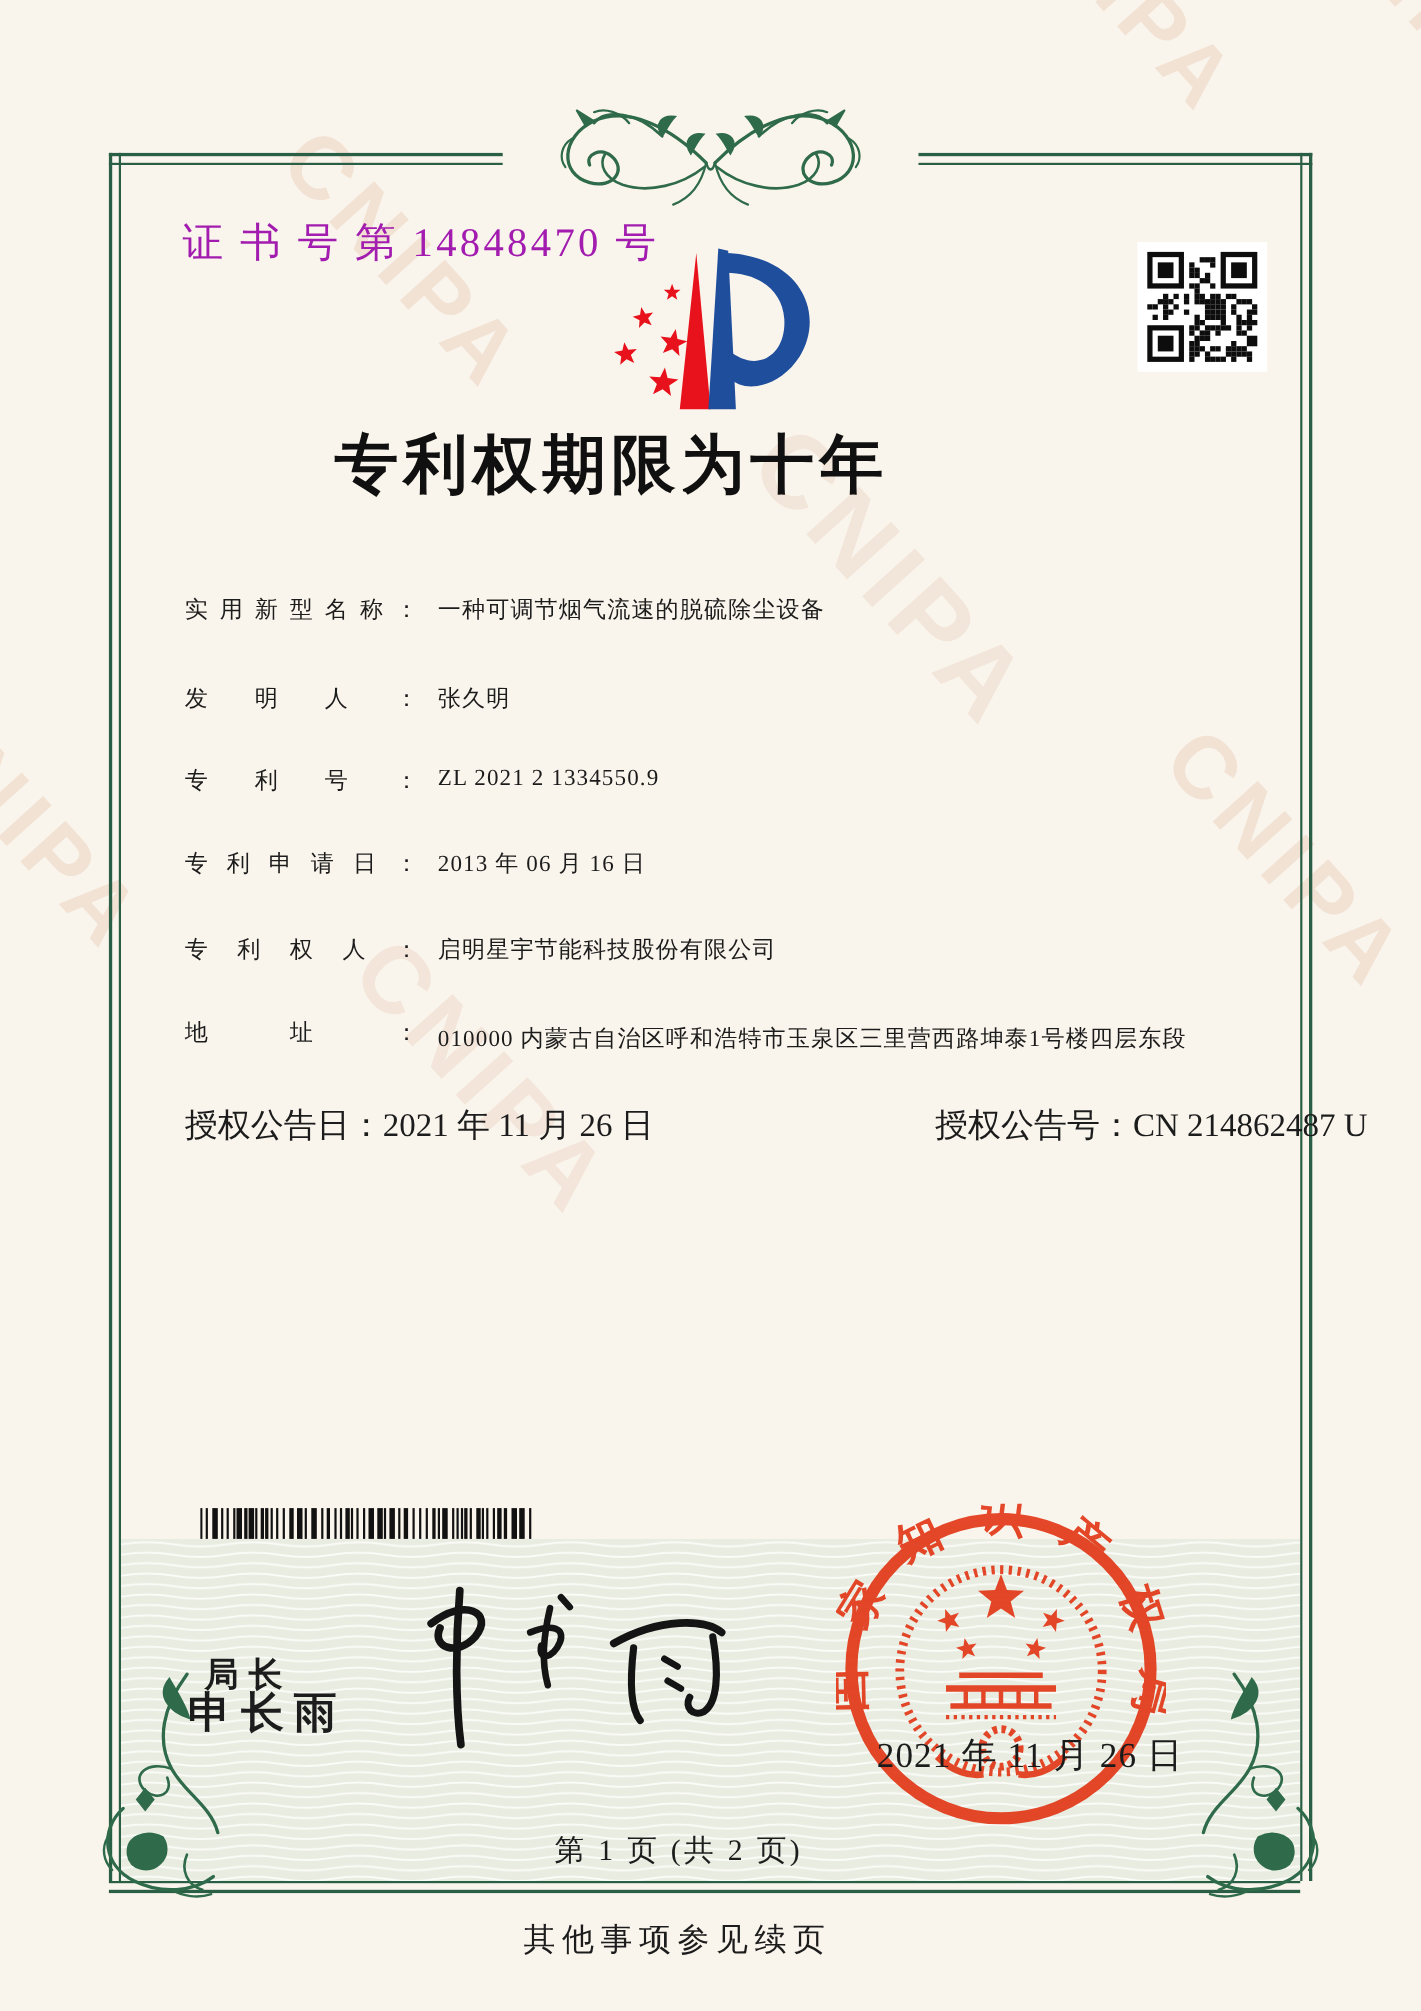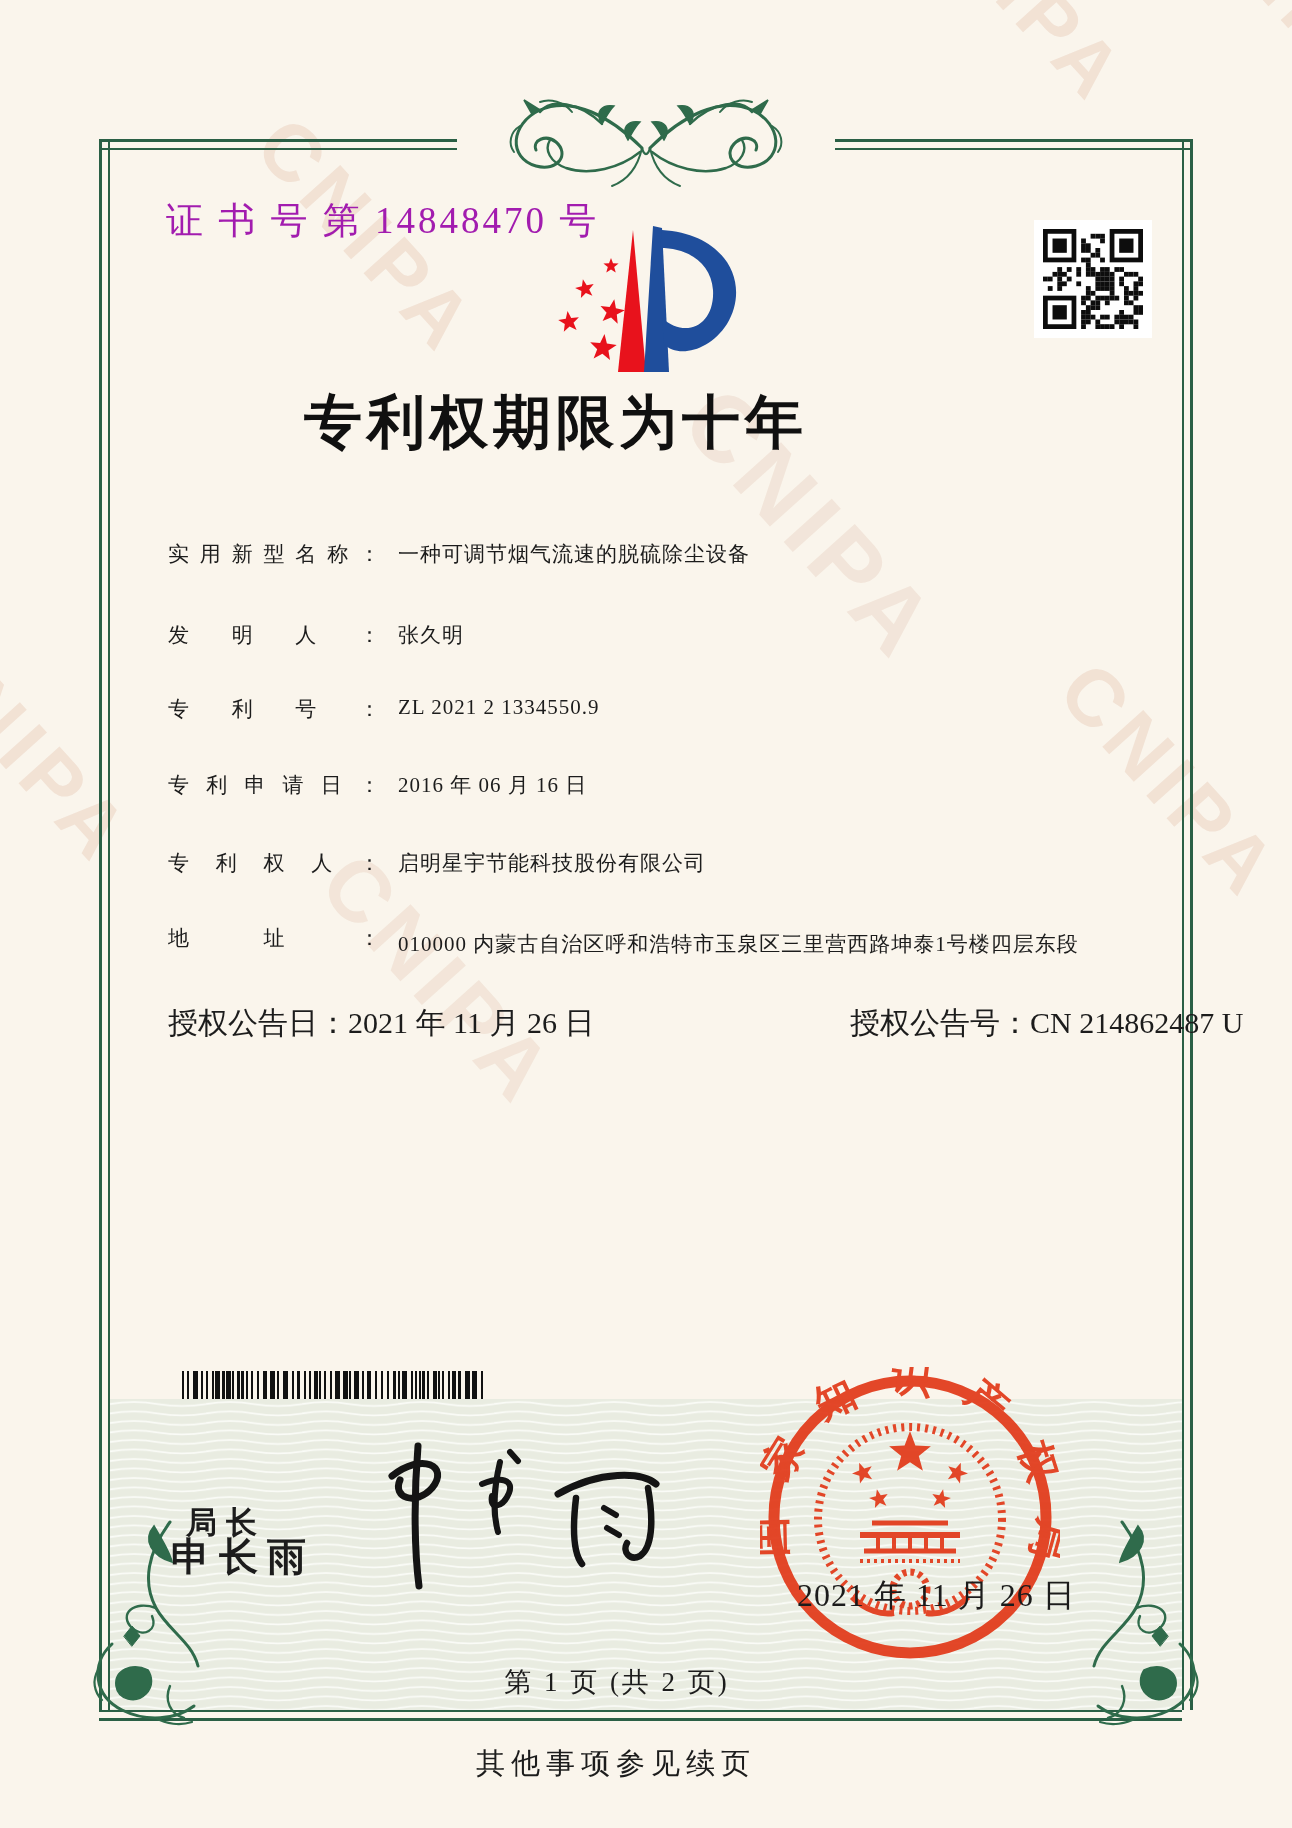--- a/index.html
+++ b/index.html
@@ -280,21 +280,21 @@
 <div class="frow" style="top:540px;">
   <span class="flabel">实用新型名称：</span><span class="fvalue">一种可调节烟气流速的脱硫除尘设备</span>
 </div>
 <div class="frow" style="top:621px;">
   <span class="flabel">发明人：</span><span class="fvalue">张久明</span>
 </div>
 <div class="frow" style="top:695px;">
   <span class="flabel">专利号：</span><span class="fvalue">ZL 2021 2 1334550.9</span>
 </div>
 <div class="frow" style="top:771px;">
-  <span class="flabel">专利申请日：</span><span class="fvalue">2016 年 06 月 16 日</span>
+  <span class="flabel">专利申请日：</span><span class="fvalue">2013 年 06 月 16 日</span>
 </div>
 <div class="frow" style="top:849px;">
   <span class="flabel">专利权人：</span><span class="fvalue">启明星宇节能科技股份有限公司</span>
 </div>
 <div class="frow" style="top:924px;">
   <span class="flabel">地址：</span><span class="fvalue fvalue-wrap">010000 内蒙古自治区呼和浩特市玉泉区三里营西路坤泰1号楼四层东段</span>
 </div>
 
 <div class="grant-row">
   <span>授权公告日：</span><span>2021 年 11 月 26 日</span>

